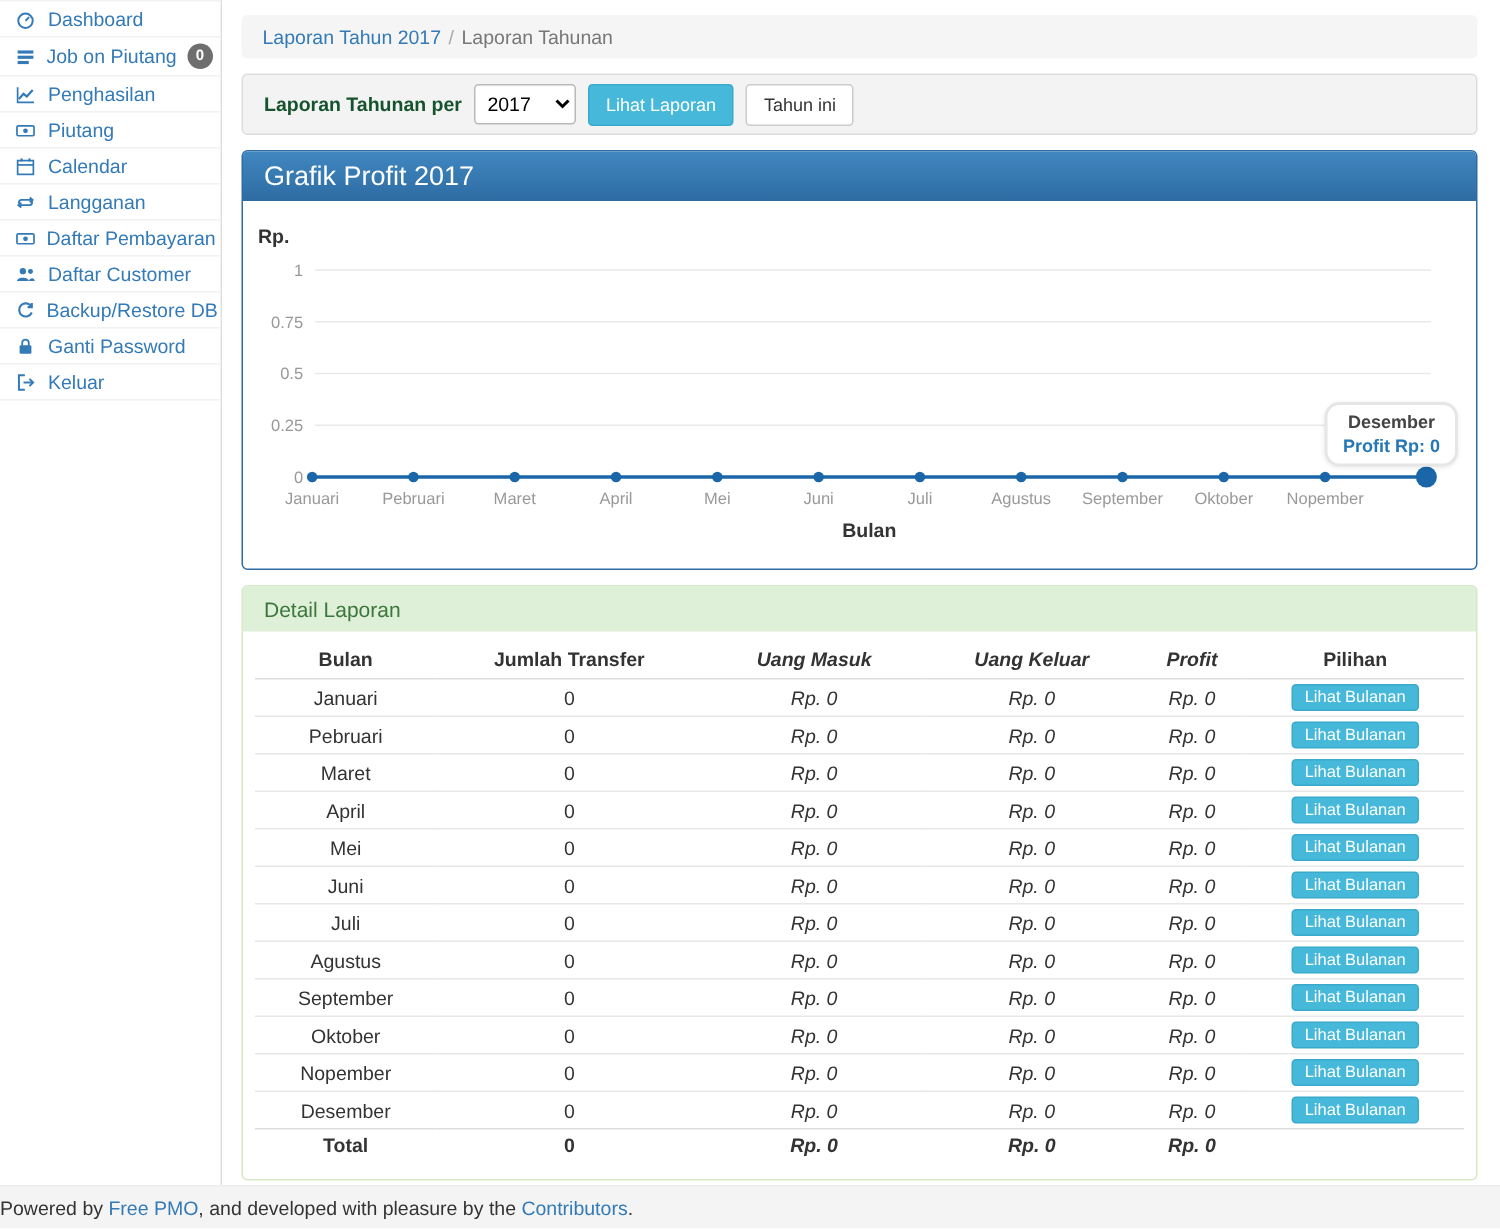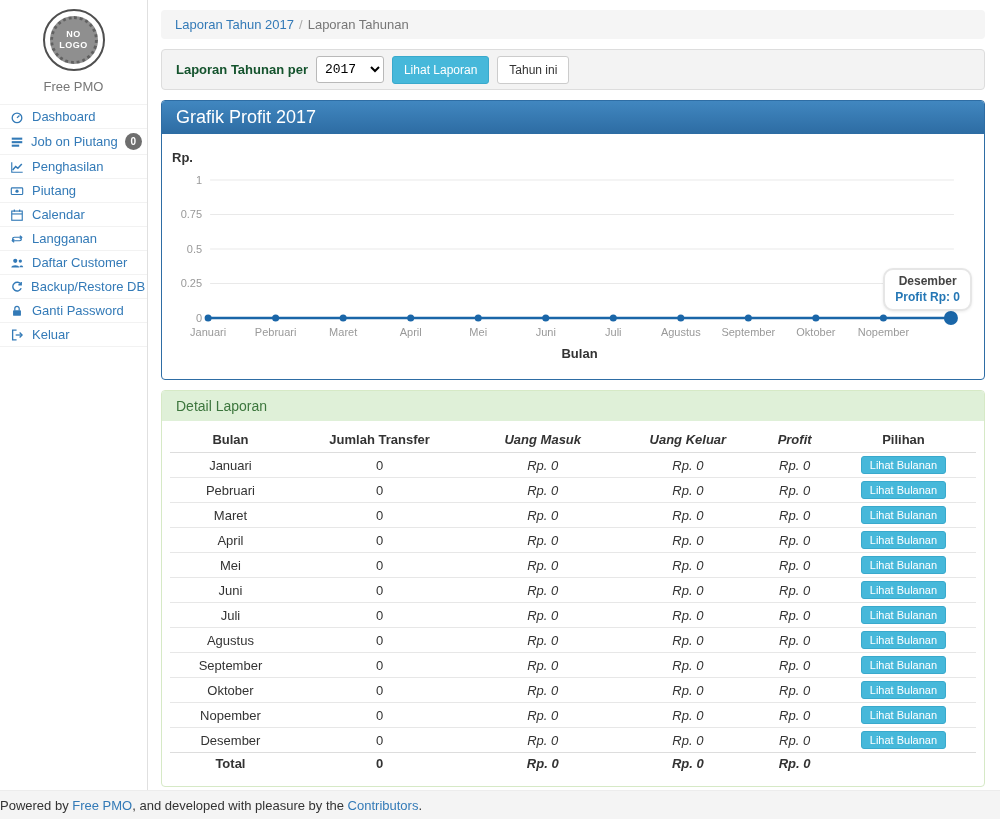--- a/index.html
+++ b/index.html
@@ -36,21 +36,21 @@
 
   .breadcrumb { background:#f5f5f5; border-radius:4px; padding:7px 14px; font-size:13px; margin-bottom:10px; }
   .breadcrumb a { color:#337ab7; text-decoration:none; cursor:pointer; }
   .bc-sep { color:#aaa; margin:0 5px; }
   .bc-cur { color:#777; }
 
   .filter-bar { background:#f3f3f3; border:1px solid #ddd; border-radius:4px;
     padding:6px 14px; margin-bottom:10px; display:flex; align-items:center; gap:8px; height:41px; }
   .filter-label { color:#14532d; font-weight:bold; font-size:13px; }
   .year-select { height:27px; font-size:13px; border:1px solid #b9b9b9; border-radius:3px;
-    background:#fff; padding:2px 4px; width:68px; font-family:Liberation Mono, monospace; }
+    background:#fff; padding:2px 4px; width:68px; font-family:Liberation Sans, sans-serif; }
   .btn { border-radius:3px; font-size:12px; padding:6px 11px; border:1px solid transparent; cursor:pointer;
     font-family:"Liberation Sans",sans-serif; }
   .btn-info { background:#46b8da; border-color:#39a9cc; color:#fff; }
   .btn-default { background:#fff; border-color:#ccc; color:#333; }
 
   .panel { border-radius:4px; margin-bottom:10px; background:#fff; }
   .panel-primary { border:1px solid #2e6da4; }
   .panel-primary .panel-heading { background:linear-gradient(#4187c0,#2d6ca3); color:#fff;
     font-size:18px; padding:6px 14px; border-radius:3px 3px 0 0; }
   .chart-body { position:relative; height:245px; }
@@ -80,29 +80,20 @@
     color:#333; text-align:left; padding-top:7px; }
   .footer a { color:#337ab7; text-decoration:none; cursor:pointer; }
 </style>
 </head>
 <body>
 
 <div class="page">
   <div class="main">
 
     <aside class="sidebar">
-      <div class="logo-area">
-        <div class="logo-ring">
-          <div class="logo-disc">
-            <span>NO</span>
-            <span>LOGO</span>
-          </div>
-        </div>
-        <div class="brand-name">Free PMO</div>
-      </div>
       <nav id="side-menu">
           <div class="side-item">
             <span class="s-icon">
               <svg viewBox="0 0 16 16">
                 <circle cx="8" cy="9" r="5.5" fill="none" stroke="currentColor" stroke-width="1.5"></circle>
                 <line x1="8" y1="9" x2="10.8" y2="6.2" stroke="currentColor" stroke-width="1.5"></line>
               </svg>
             </span>
             <span class="s-label">Dashboard</span>
           </div>
@@ -149,20 +140,29 @@
           <div class="side-item">
             <span class="s-icon">
               <svg viewBox="0 0 16 16" stroke="currentColor" fill="none" stroke-width="1.4">
                 <path d="M13 6 H5 a2 2 0 0 0 -2 2 v1"></path>
                 <path d="M3 10 h8 a2 2 0 0 0 2 -2 V7"></path>
                 <path d="M11.2 4.2 13.4 6 11.2 7.8"></path>
                 <path d="M4.8 8.2 2.6 10 4.8 11.8"></path>
               </svg>
             </span>
             <span class="s-label">Langganan</span>
+          </div>
+          <div class="side-item">
+            <span class="s-icon">
+              <svg viewBox="0 0 16 16">
+                <rect x="1.5" y="4.5" width="13" height="7.5" rx="1" fill="none" stroke="currentColor" stroke-width="1.3"></rect>
+                <circle cx="8" cy="8.2" r="1.8" fill="currentColor"></circle>
+              </svg>
+            </span>
+            <span class="s-label">Daftar Pembayaran</span>
           </div>
           <div class="side-item">
             <span class="s-icon">
               <svg viewBox="0 0 16 16">
                 <circle cx="6" cy="5.5" r="2.4" fill="currentColor"></circle>
                 <path d="M1.5 13 c0-3.4 9-3.4 9 0 Z" fill="currentColor"></path>
                 <circle cx="11.8" cy="5.8" r="1.9" fill="currentColor"></circle>
                 <path d="M10.6 12.9 c.4-2.6 4.4-2.6 4.4 0 Z" fill="currentColor"></path>
               </svg>
             </span>

